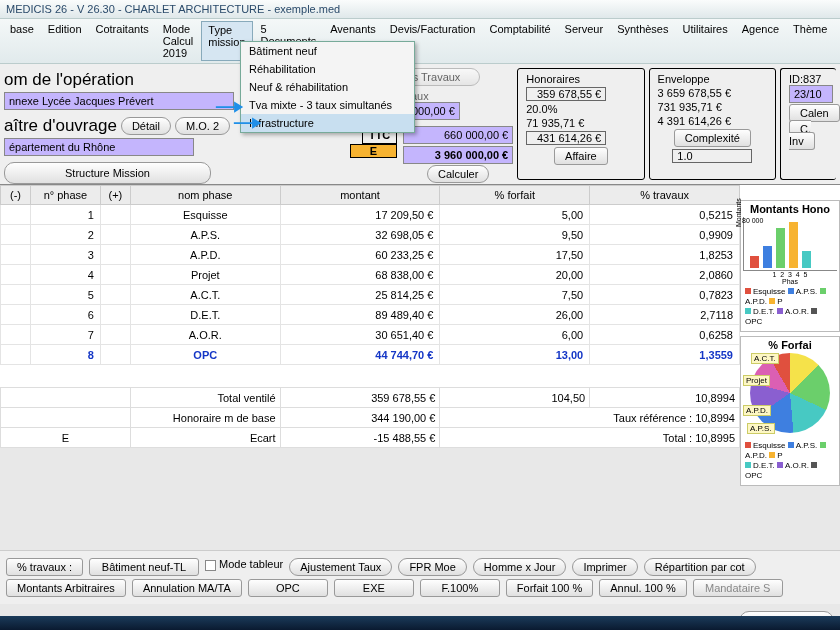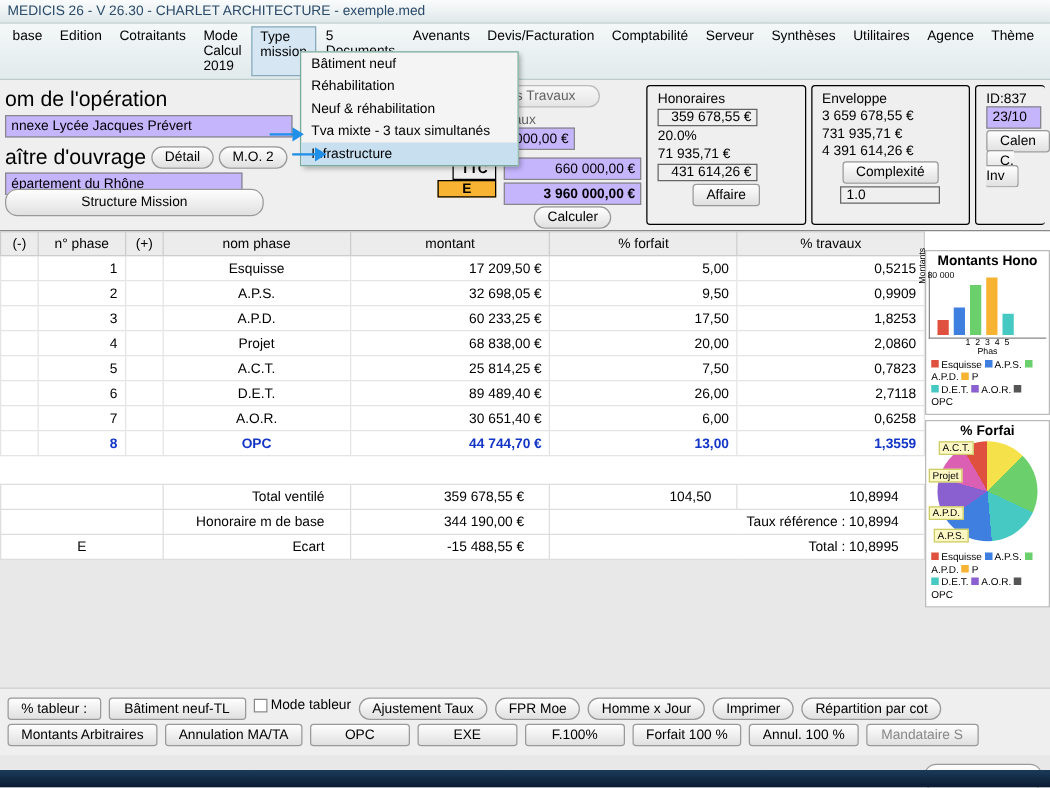--- a/index.html
+++ b/index.html
@@ -26,21 +26,21 @@
   .ttc { border:1px solid #000; padding:2px 6px; text-align:center; font-weight:bold;margin-left:12px; }
   .ttcE { background:#f7b331; border:1px solid #000; text-align:center; font-weight:bold; padding:0 8px; }
   .midpanel { flex:0 0 150px; }
   .table-wrap { background:#fff; border-top:1px solid #888; }
   table.grid { width:740px; border-collapse:collapse; font-size:11px; }
   table.grid th { background:#ececec; border:1px solid #ccc; padding:3px 4px; font-weight:normal; text-align:center; }
   table.grid td { border:1px solid #e4e4e4; padding:2px 6px; text-align:right; height:20px; }
   table.grid td.phase { text-align:center; }
   table.grid tr.bold td { color:#1436c6; font-weight:bold; }
   table.sum { width:740px; border-collapse:collapse; font-size:11px; margin-top:22px; }
-  table.sum td { border:1px solid #ddd; padding:2px 20px; text-align:right; height:20px; }
+  table.sum td { border:1px solid #ddd; padding:2px 4px; text-align:right; height:20px; }
   .charts { position:absolute; top:200px; right:0; width:100px; }
   .chart { border:1px solid #bbb; background:#fff; margin-bottom:4px; padding:2px; }
   .chart-title { text-align:center; font-weight:bold; font-size:11px; margin-bottom:2px; }
   .bars { display:flex; align-items:flex-end; height:54px; gap:4px; padding:2px 6px; border-left:1px solid #888; border-bottom:1px solid #888; position:relative; }
   .bar { width:9px; }
   .legend { font-size:8px; line-height:10px; padding:2px; }
   .legend i { display:inline-block; width:6px; height:6px; margin-right:2px; }
   .pie { width:80px; height:80px; border-radius:50%; margin:2px auto; position:relative;
          background: conic-gradient(#f5e24a 0 45deg,#6bcf6b 45deg 115deg,#47c9c3 115deg 175deg,#3e7fe0 175deg 235deg,#8a5fd0 235deg 285deg,#db5fb3 285deg 330deg,#e0503e 330deg 360deg);}
   .pielabel { position:absolute; background:#fdf7c4; border:1px solid #cc6; font-size:8px; padding:0 2px; }
@@ -98,21 +98,21 @@
       <span style="flex:1"></span>
       <span class="btn">Détail</span>
     </div>
     <input class="txt" style="width: 230px;" value="nnexe Lycée Jacques Prévert">
     <div class="field" style="margin-top:6px">
       <span class="label">aître d'ouvrage</span>
       <span class="btn">Détail</span>
       <span class="btn">M.O. 2</span>
     </div>
     <input class="txt" style="width: 190px;" value="épartement du Rhône">
-    <div style="margin-top:0">
+    <div style="margin-top:11px">
       <span class="btn" style="padding:4px 60px">Structure Mission</span>
     </div>
   </div>
 
   <div class="midpanel">
     <div class="btn" style="width:130px;text-align:center;opacity:.6">Détail des Travaux</div>
     <div style="margin-top:4px;opacity:.6">Montant travaux</div>
     <input class="txt" style="width: 110px; text-align: right;" value="0 000,00 €">
     <div style="display:flex;gap:6px;margin-top:6px;align-items:flex-start">
       <div>
@@ -320,21 +320,21 @@
     </div>
     <div class="legend">
       <i style="background:#e0503e"></i>Esquisse <i style="background:#3e7fe0"></i>A.P.S. <i style="background:#6bcf6b"></i>A.P.D. <i style="background:#f7b331"></i>P<br>
       <i style="background:#47c9c3"></i>D.E.T. <i style="background:#8a5fd0"></i>A.O.R. <i style="background:#555"></i>OPC
     </div>
   </div>
 </div>
 
 <div class="bottom">
   <div class="brow">
-    <span class="btn sq">% tableur :</span>
+    <span class="btn sq">% travaux :</span>
     <span class="btn sq wide">Bâtiment neuf-TL</span>
     <span><span class="check"></span><span>Mode tableur</span></span>
     <span class="btn">Ajustement Taux</span>
     <span class="btn">FPR Moe</span>
     <span class="btn">Homme x Jour</span>
     <span class="btn">Imprimer</span>
     <span class="btn">Répartition par cot</span>
   </div>
   <div class="brow">
     <span class="btn sq wide">Montants Arbitraires</span>

